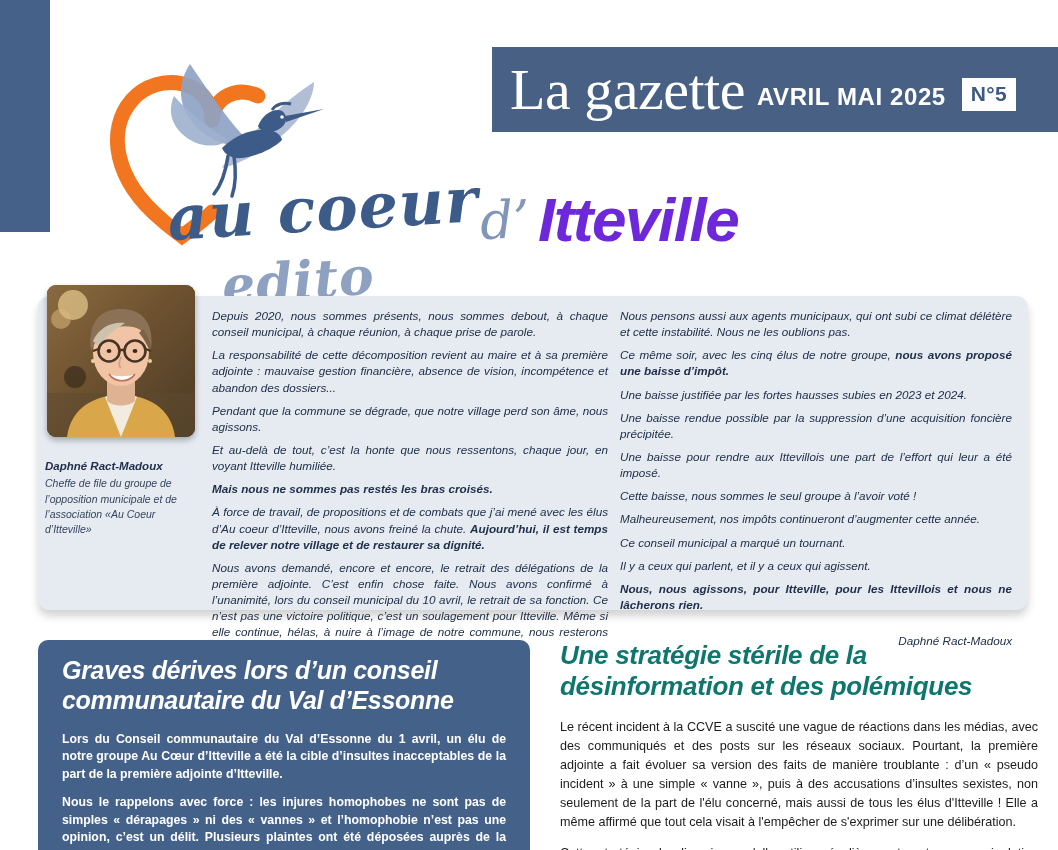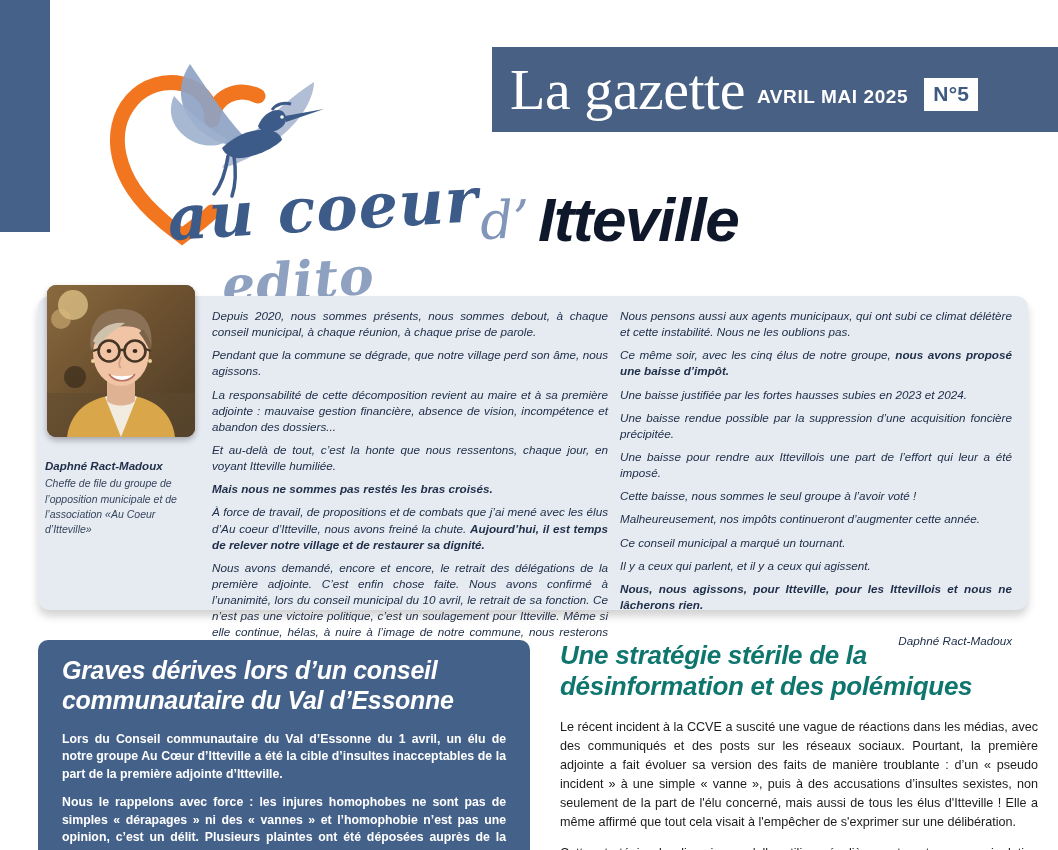--- a/index.html
+++ b/index.html
@@ -22,21 +22,21 @@
     position: absolute; left: 492px; top: 47px; width: 566px; height: 85px;
     background: #476084;
     display: flex; align-items: center; padding-left: 18px;
   }
   .masthead-title {
     font-family: "Liberation Serif", serif;
     font-size: 58px; color: #ffffff; line-height: 1;
     letter-spacing: -0.5px; white-space: nowrap;
   }
   .masthead-date {
-    font-size: 19px; font-weight: bold; color: #ffffff;
+    font-size: 24px; font-weight: bold; color: #ffffff;
     letter-spacing: 0.6px; margin-left: 12px; margin-top: 14px; white-space: nowrap;
   }
   .masthead-issue {
     background: #ffffff; color: #3f5a80; font-weight: bold;
     font-size: 21px; padding: 4px 9px 5px 9px; margin-left: 16px; margin-top: 10px;
     letter-spacing: 0.3px; white-space: nowrap;
   }
 
   
   .logo-wrap { position: absolute; left: 62px; top: 52px; width: 760px; height: 190px; }
@@ -50,21 +50,21 @@
   }
   .logo-d {
     position: absolute; left: 418px; top: 138px;
     font-family: "DejaVu Serif", serif; font-style: italic;
     font-size: 52px; color: #8296ba; transform: rotate(-3deg);
     white-space: nowrap;
   }
   .logo-itteville {
     position: absolute; left: 476px; top: 132px;
     font-family: "Liberation Sans", sans-serif; font-style: italic; font-weight: bold;
-    font-size: 62px; color: #0f172a; letter-spacing: -1.5px;
+    font-size: 62px; color: #6d28d9; letter-spacing: -1.5px;
     white-space: nowrap;
   }
 
   
   .edito-word {
     position: absolute; left: 224px; top: 255px;
     font-family: "DejaVu Serif", serif; font-style: italic; font-weight: bold;
     font-size: 52px; color: #8ea1c1; letter-spacing: 1px;
     transform: rotate(-4deg); transform-origin: left bottom;
     white-space: nowrap;
@@ -233,22 +233,22 @@
     </svg>
   </div>
 
   <div class="caption">
     <div class="caption-name">Daphné Ract-Madoux</div>
     <div class="caption-role">Cheffe de file du groupe de l’opposition municipale et de l’association «Au Coeur d’Itteville»</div>
   </div>
 
   <div class="ed-col left" id="ed-left">
       <p>Depuis 2020, nous sommes présents, nous sommes debout, à chaque conseil municipal, à chaque réunion, à chaque prise de parole.</p>
+      <p>La responsabilité de cette décomposition revient au maire et à sa première adjointe : mauvaise gestion financière, absence de vision, incompétence et abandon des dossiers...</p>
       <p>Pendant que la commune se dégrade, que notre village perd son âme, nous agissons.</p>
-      <p>La responsabilité de cette décomposition revient au maire et à sa première adjointe : mauvaise gestion financière, absence de vision, incompétence et abandon des dossiers...</p>
       <p>Et au-delà de tout, c’est la honte que nous ressentons, chaque jour, en voyant Itteville humiliée.</p>
       <p class="b">Mais nous ne sommes pas restés les bras croisés.</p>
       <p>À force de travail, de propositions et de combats que j’ai mené avec les élus d’Au coeur d’Itteville, nous avons freiné la chute. <b>Aujourd’hui, il est temps de relever notre village et de restaurer sa dignité.</b></p>
       <p>Nous avons demandé, encore et encore, le retrait des délégations de la première adjointe. C’est enfin chose faite. Nous avons confirmé à l’unanimité, lors du conseil municipal du 10 avril, le retrait de sa fonction. Ce n’est pas une victoire politique, c’est un soulagement pour Itteville. Même si elle continue, hélas, à nuire à l’image de notre commune, nous resterons vigilants.</p>
     </div>
 
   <div class="ed-col right" id="ed-right">
 
   <p>Nous pensons aussi aux agents municipaux, qui ont subi ce climat délétère et cette instabilité. Nous ne les oublions pas.</p>
       <p>Ce même soir, avec les cinq élus de notre groupe, <b>nous avons proposé une baisse d’impôt.</b></p>

